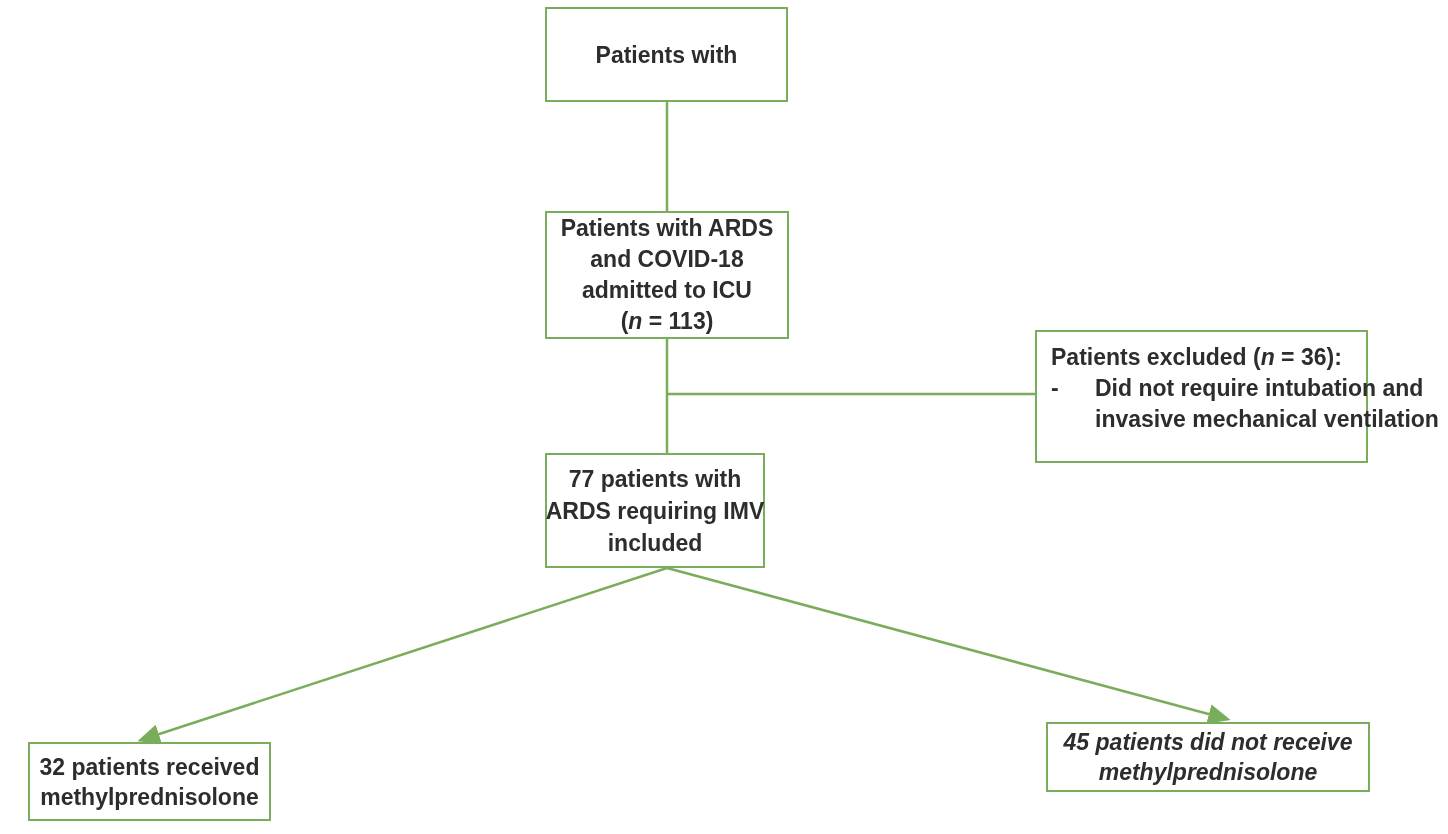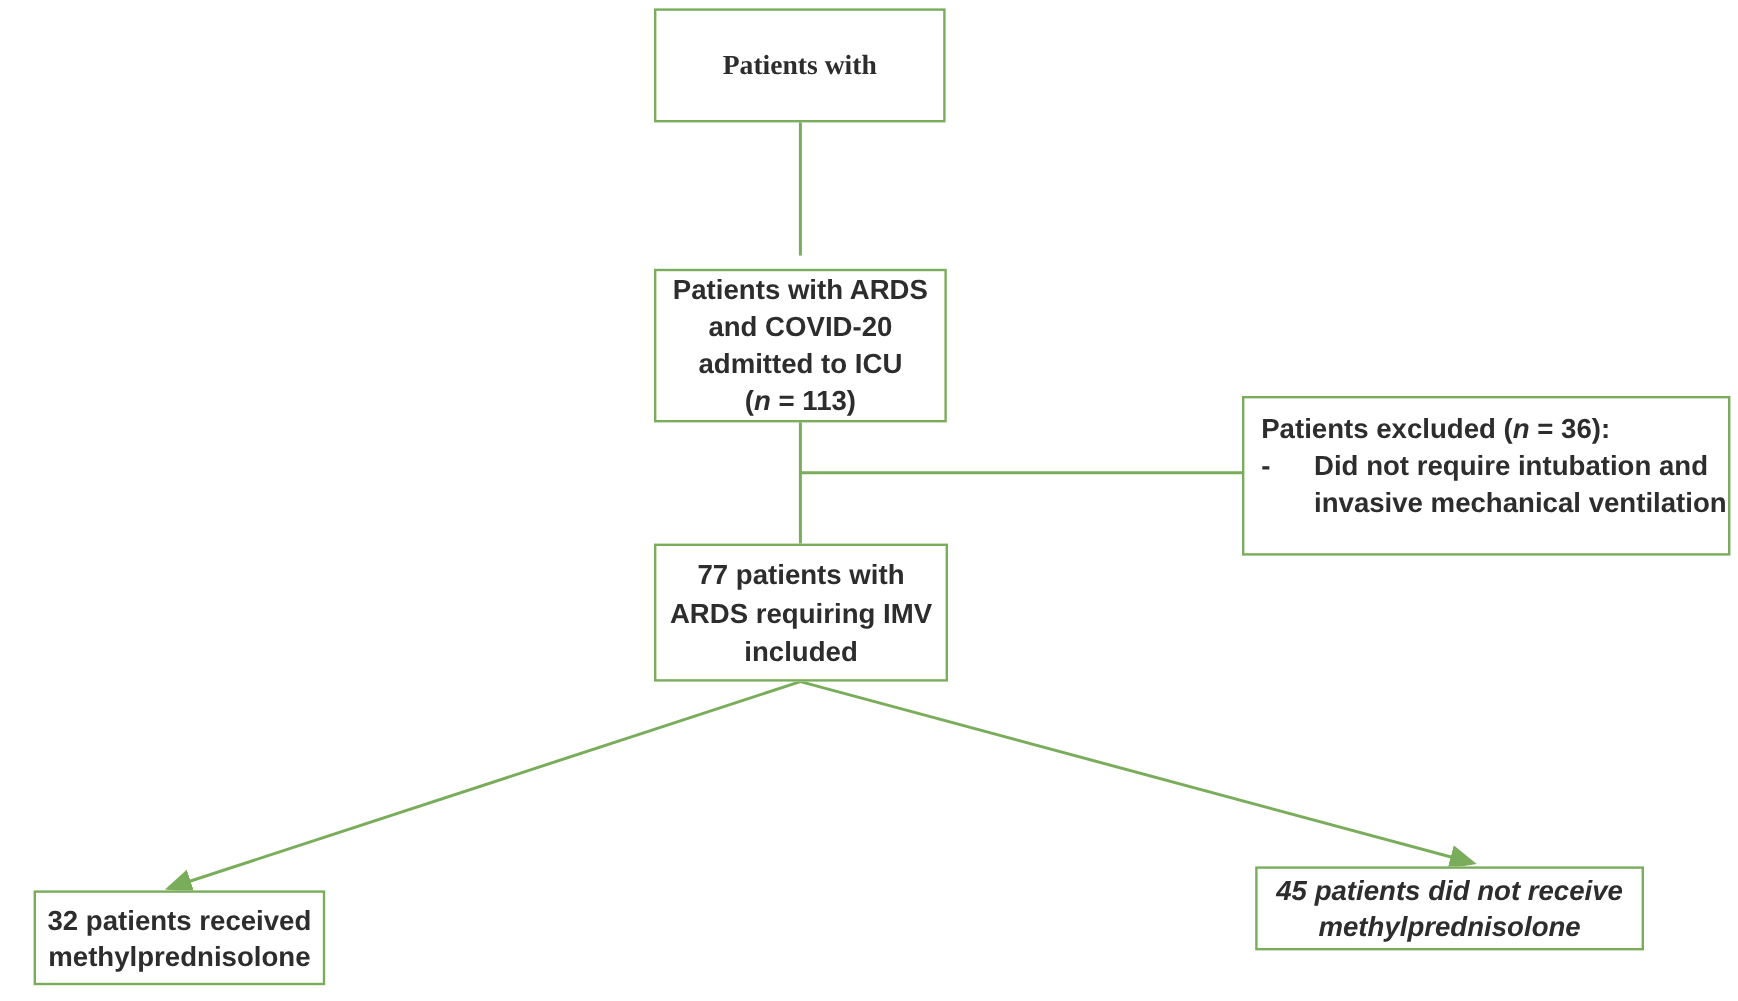--- a/index.html
+++ b/index.html
@@ -33,28 +33,28 @@
     font-size: 23px;
     line-height: 30px;
     display: flex;
     flex-direction: column;
     justify-content: center;
   }
   .node.centered { align-items: center; text-align: center; }
   .node .line { white-space: nowrap; }
   .node i { font-style: italic; }
 
-  #box-hospital { left: 545px; top: 7px;   width: 243px; height: 95px; font-family: Liberation Serif, serif;  }
-  #box-icu      { left: 545px; top: 224px; width: 244px; height: 128px; line-height: 31px; align-items: center; }
-  #box-imv      { left: 545px; top: 453px; width: 245px; height: 115px; line-height: 32px; }
+  #box-hospital { left: 545px; top: 7px;   width: 243px; height: 95px;  }
+  #box-icu      { left: 545px; top: 211px; width: 244px; height: 128px; line-height: 31px; align-items: center; }
+  #box-imv      { left: 545px; top: 453px; width: 220px; height: 115px; line-height: 32px; }
   #box-mp       { left: 28px;  top: 742px; width: 243px; height: 79px;  }
   #box-nomp     { left: 1046px;top: 722px; width: 324px; height: 70px; font-style: italic;  }
 
   #box-excluded {
-    left: 1035px; top: 330px; width: 407px; height: 133px;
+    left: 1035px; top: 330px; width: 333px; height: 133px;
     padding: 10px 14px;
     justify-content: flex-start;
     align-items: flex-start;
     text-align: left;
     line-height: 31px;
   }
   #box-excluded .bullet-row {
     display: flex;
     align-items: flex-start;
   }
@@ -85,21 +85,21 @@
 
     <line x1="667" y1="568" x2="1227" y2="719" stroke="#7aad5b" stroke-width="2.5" marker-end="url(#arrowhead)"></line>
   </svg>
 
   <div class="node centered" id="box-hospital">
       <div class="line"><span>Patients with</span></div>
     </div>
 
   <div class="node centered" id="box-icu">
       <div class="line"><span>Patients with ARDS</span></div>
-      <div class="line"><span>and COVID-20</span></div>
+      <div class="line"><span>and COVID-18</span></div>
       <div class="line"><span>admitted to ICU</span></div>
       <div class="line"><span>(</span><i>n</i><span> = 113)</span></div>
     </div>
 
   <div class="node" id="box-excluded">
     <div>
         <div class="line"><span>Patients excluded (</span><i>n</i><span> = 36):</span></div>
       </div>
     <div class="bullet-row">
       <span class="bullet-dash">-</span>

